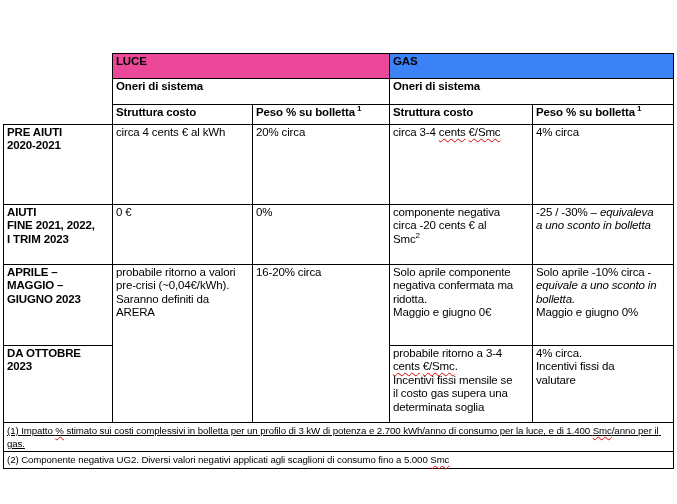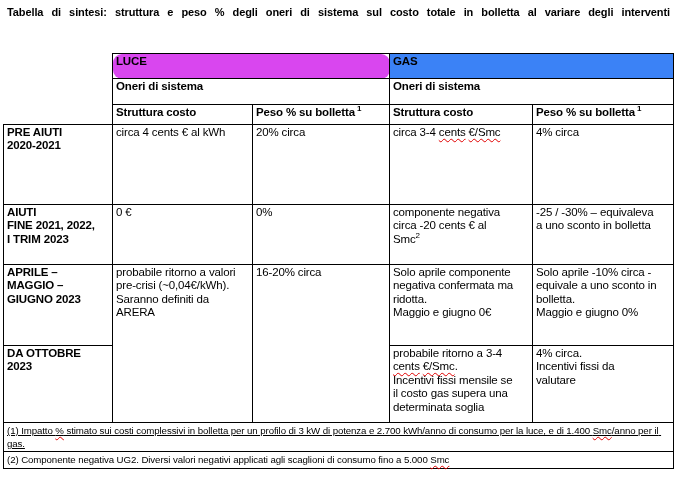--- a/index.html
+++ b/index.html
@@ -6,52 +6,51 @@
   .page{position:relative;width:677px;height:504px;background:#ffffff;overflow:hidden;
         font-family:"Liberation Sans",sans-serif;color:#000;}
   .title{position:absolute;left:7px;top:5px;width:663px;font-weight:bold;
          font-size:11px;line-height:14.5px;letter-spacing:-0.1px;}
   .title .tl1{text-align:justify;text-align-last:justify;}
   table{position:absolute;left:3px;top:53px;border-collapse:collapse;table-layout:fixed;}
   td{border:1px solid var(--border,#000);vertical-align:top;padding:1px 3px;
      font-size:11.5px;line-height:13.4px;letter-spacing:-0.15px;white-space:pre-wrap;}
   td.nb{border:none;}
   .bold{font-weight:bold;}
-  .it{}
+  .it{font-style:italic;}
   .wavy{text-decoration-line:underline;text-decoration-style:wavy;
         text-decoration-color:var(--wavy,#e00000);text-decoration-thickness:1px;
         text-underline-offset:2px;}
   sup{font-size:8px;line-height:0;vertical-align:super;}
   .peso-sup{margin-left:2px;}
   tr.hr1{height:25px;} tr.hr2{height:26px;} tr.hr3{height:20px;}
   tr.r1{height:80px;} tr.r2{height:60px;} tr.r3{height:81px;} tr.r4{height:77px;}
   tr.f1{height:29px;text-decoration:underline;} tr.f2{height:17px;}
   td.fn{font-size:9.7px;line-height:13px;letter-spacing:-0.1px;}
 </style>
 </head>
 <body>
 
 <div class="page">
 
   <div class="title">
-    <div class="tl1">Tabella di sintesi: struttura e peso % degli oneri di sistema sul costo totale in bolletta al variare degli interventi</div>
   </div>
 
   <table>
     <colgroup>
       <col style="width:109px">
         <col style="width:140px">
         <col style="width:137px">
       <col style="width:143px">
         <col style="width:141px">
     </colgroup>
     <tbody>
       <tr class="hr1">
         <td class="nb"></td>
-        <td colspan="2" class="bold" style="background-color: #d946ef; border-radius: 9px;">LUCE</td>
+        <td colspan="2" class="bold" style="background-color: #ec4899;">LUCE</td>
         <td colspan="2" class="bold" style="background-color: #3b82f6;">GAS</td>
       </tr>
       <tr class="hr2">
         <td class="nb"></td>
         <td colspan="2" class="bold">Oneri di sistema</td>
         <td colspan="2" class="bold">Oneri di sistema</td>
       </tr>
       <tr class="hr3">
         <td class="nb"></td>
         <td class="bold">Struttura costo</td>

